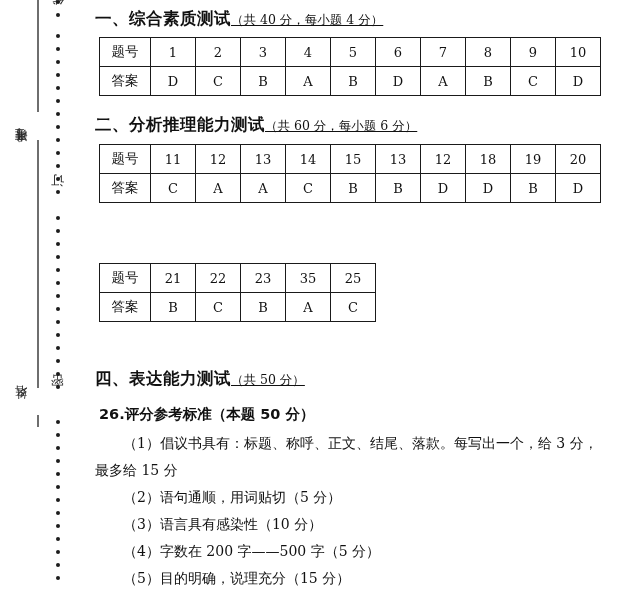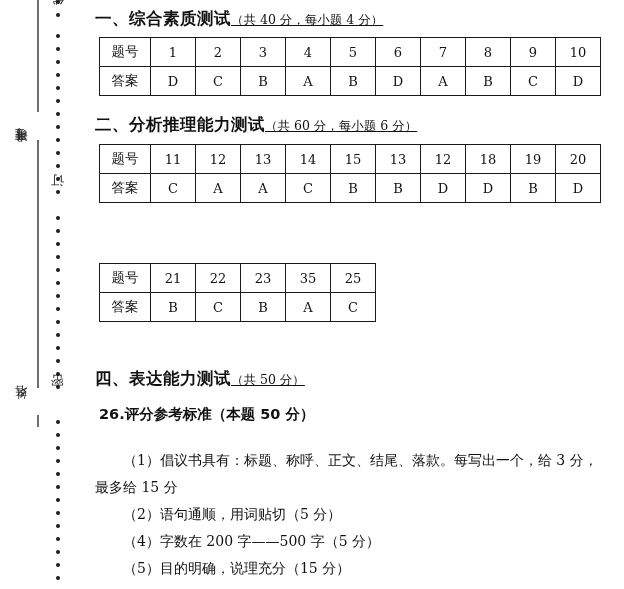--- a/index.html
+++ b/index.html
@@ -143,21 +143,21 @@
     white-space: nowrap;
     font-family: "DejaVu Sans", "Liberation Sans", sans-serif;
   }
 
   .criterion {
     font-size: 14px;
     line-height: 27px;
     text-indent: 28px;
     font-family: "DejaVu Serif", "Liberation Serif", serif;
   }
-  .criterion.wrap { text-indent: 28px; margin-top: 17px; }
+  .criterion.wrap { text-indent: 28px; }
 </style>
 </head>
 <body>
 
 <div id="left-margin">
   <div class="margin-rule" id="margin-rule-upper"></div>
   <div class="margin-rule" id="margin-rule-mid"></div>
   <div class="margin-rule" id="margin-rule-lower"></div>
 
   <div class="margin-vlabel" id="label-exam-number">准考证号</div>
@@ -306,17 +306,18 @@
 
   <div class="section-heading abs" id="heading-4">
     <span>四、表达能力测试</span><span class="paren">（共 50 分）</span>
   </div>
 
   <div class="abs" id="scoring-title">26.评分参考标准（本题 50 分）</div>
 
   <div class="abs" id="scoring-list">
     <div class="criterion wrap">（1）倡议书具有：标题、称呼、正文、结尾、落款。每写出一个，给 3 分，最多给 15 分</div>
     <div class="criterion">（2）语句通顺，用词贴切（5 分）</div>
+    <div class="criterion">（3）语言具有感染性（10 分）</div>
     <div class="criterion">（4）字数在 200 字——500 字（5 分）</div>
     <div class="criterion">（5）目的明确，说理充分（15 分）</div>
   </div>
 
 </div>
 
 </body></html>

